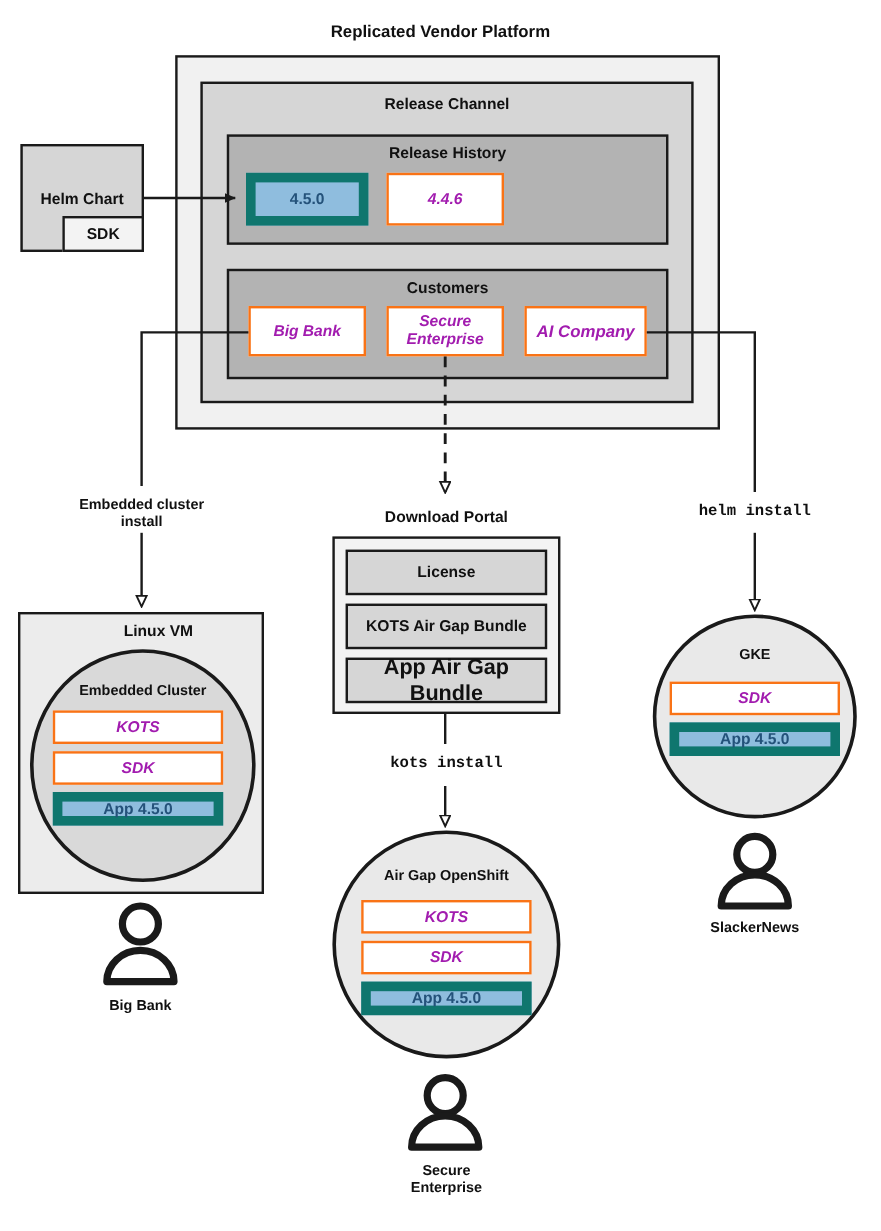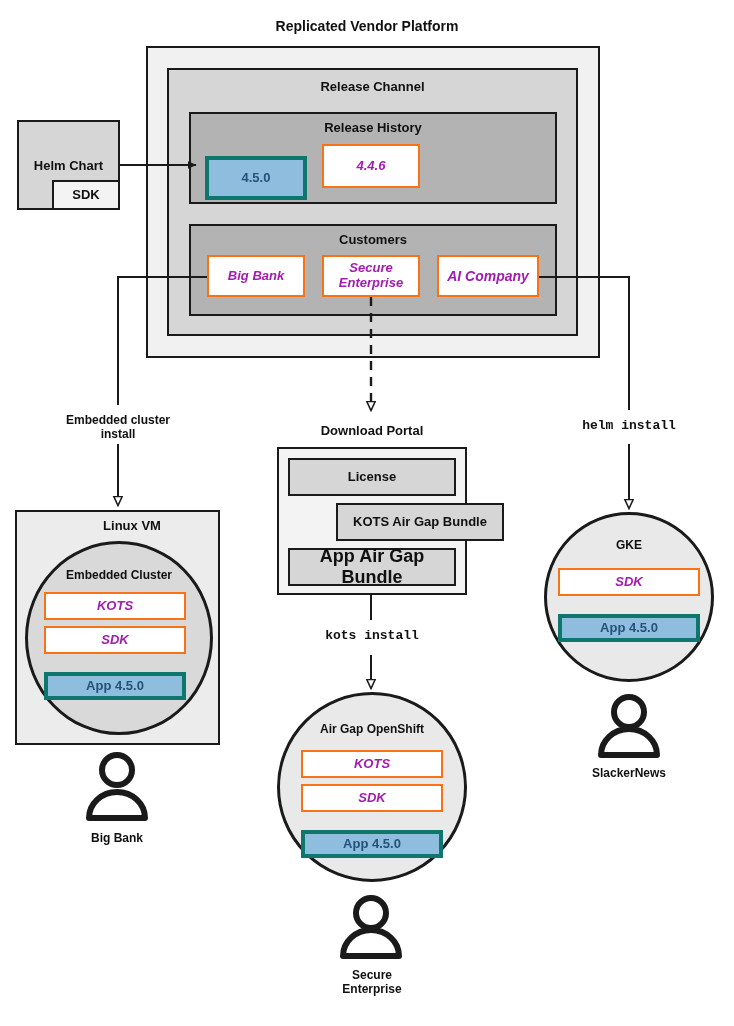--- a/index.html
+++ b/index.html
@@ -19,21 +19,21 @@
   }
 
   
   .shade-outer   {background:#F1F1F1;border:2px solid #1a1a1a;}
   .shade-channel {background:#D6D6D6;border:2px solid #1a1a1a;}
   .shade-inner   {background:#B3B3B3;border:2px solid #1a1a1a;}
 
   
   .node-white{background:#FFFFFF;border:2px solid #f97316;color:#a21caf;font-style:italic;}
   .node-grey {background:#D6D6D6;border:2px solid #1a1a1a;color:#101010;}
-  .node-blue {background:#8FBDDE;border:4px solid #0f766e;color:#24527A;margin-top:12px;}
+  .node-blue {background:#8FBDDE;border:8px solid #0f766e;color:#24527A;}
   .node-light{background:#F3F3F3;border:2px solid #1a1a1a;color:#101010;}
 
   
   .circ{position:absolute;box-sizing:border-box;border-radius:50%;
         background:#E9E9E9;border:3px solid #1a1a1a;}
   .circ-grey{background:#D9D9D9;}
 
   
   .txt{position:absolute;text-align:center;font-weight:bold;color:#101010;line-height:1.2;}
   .mono{font-family:"Liberation Mono", monospace;font-weight:bold;letter-spacing:0px;}
@@ -75,21 +75,21 @@
     <span>install</span>
   </div>
 
   <div class="txt mono" style="left:292px;top:628px;width:160px;font-size:13px;">kots install</div>
 
   <div class="txt mono" style="left:549px;top:418px;width:160px;font-size:13px;">helm install</div>
 
   <div class="txt" style="left:277px;top:423px;width:190px;font-size:13px;">Download Portal</div>
   <div class="abs node-light" style="left:277px;top:447px;width:190px;height:148px;"></div>
   <div class="boxlabel node-grey" style="left:288px;top:458px;width:168px;height:38px;font-size:13px;">License</div>
-  <div class="boxlabel node-grey" style="left:288px;top:503px;width:168px;height:38px;font-size:13px;margin-left:48px;">KOTS Air Gap Bundle</div>
+  <div class="boxlabel node-grey" style="left:288px;top:503px;width:168px;height:38px;font-size:13px;">KOTS Air Gap Bundle</div>
   <div class="boxlabel node-grey" style="left:288px;top:548px;width:168px;height:38px;font-size:18px;">App Air Gap Bundle</div>
 
   <div class="abs" style="left:15px;top:510px;width:205px;height:235px;background:#ECECEC;border:2px solid #1a1a1a;"></div>
   <div class="txt" style="left:15px;top:518px;width:234px;font-size:13px;">Linux VM</div>
   <div class="circ circ-grey" style="left:25px;top:541px;width:188px;height:194px;"></div>
   <div class="txt" style="left:25px;top:568px;width:188px;font-size:12px;">Embedded Cluster</div>
   <div class="boxlabel node-white" style="left:44px;top:592px;width:142px;height:28px;font-size:13px;">KOTS</div>
   <div class="boxlabel node-white" style="left:44px;top:626px;width:142px;height:28px;font-size:13px;">SDK</div>
   <div class="boxlabel node-blue" style="left:44px;top:660px;width:142px;height:28px;font-size:13px;">App 4.5.0</div>
   <div class="txt" style="left:37px;top:831px;width:160px;font-size:12px;">Big Bank</div>

